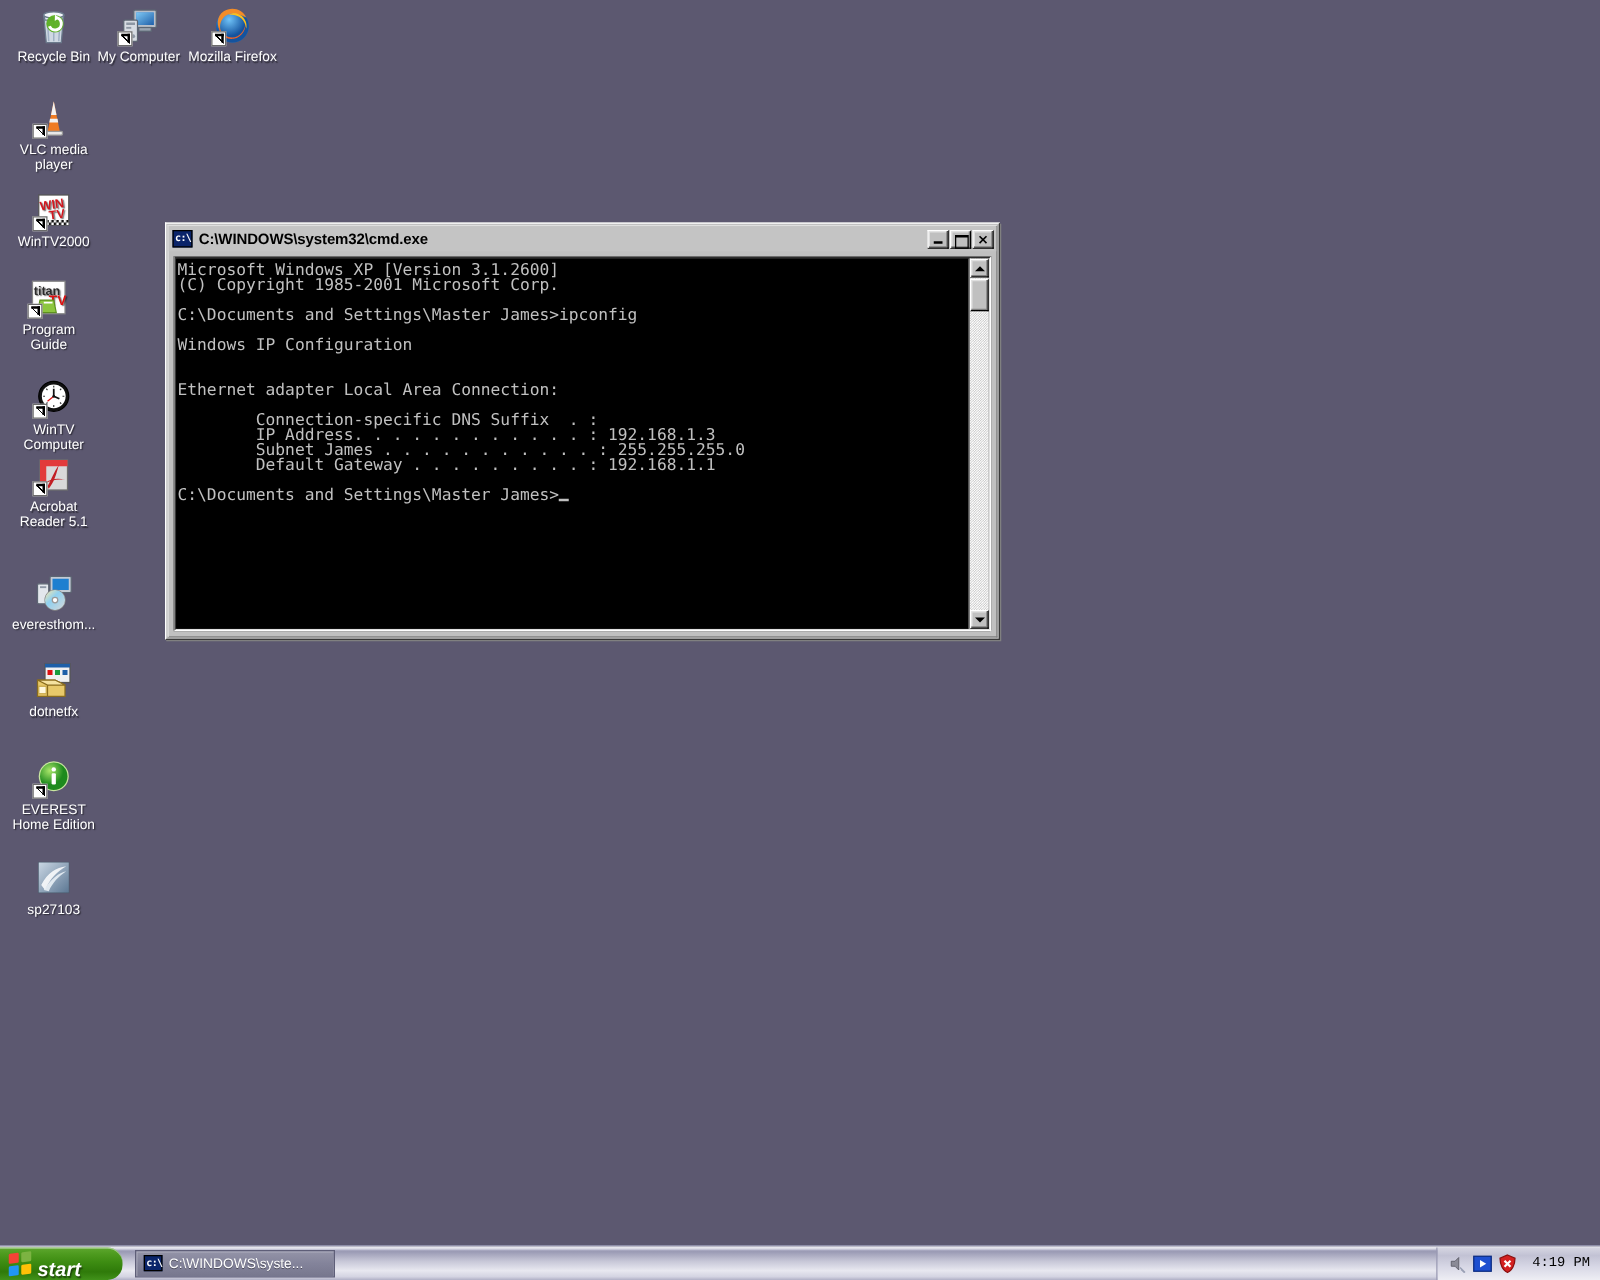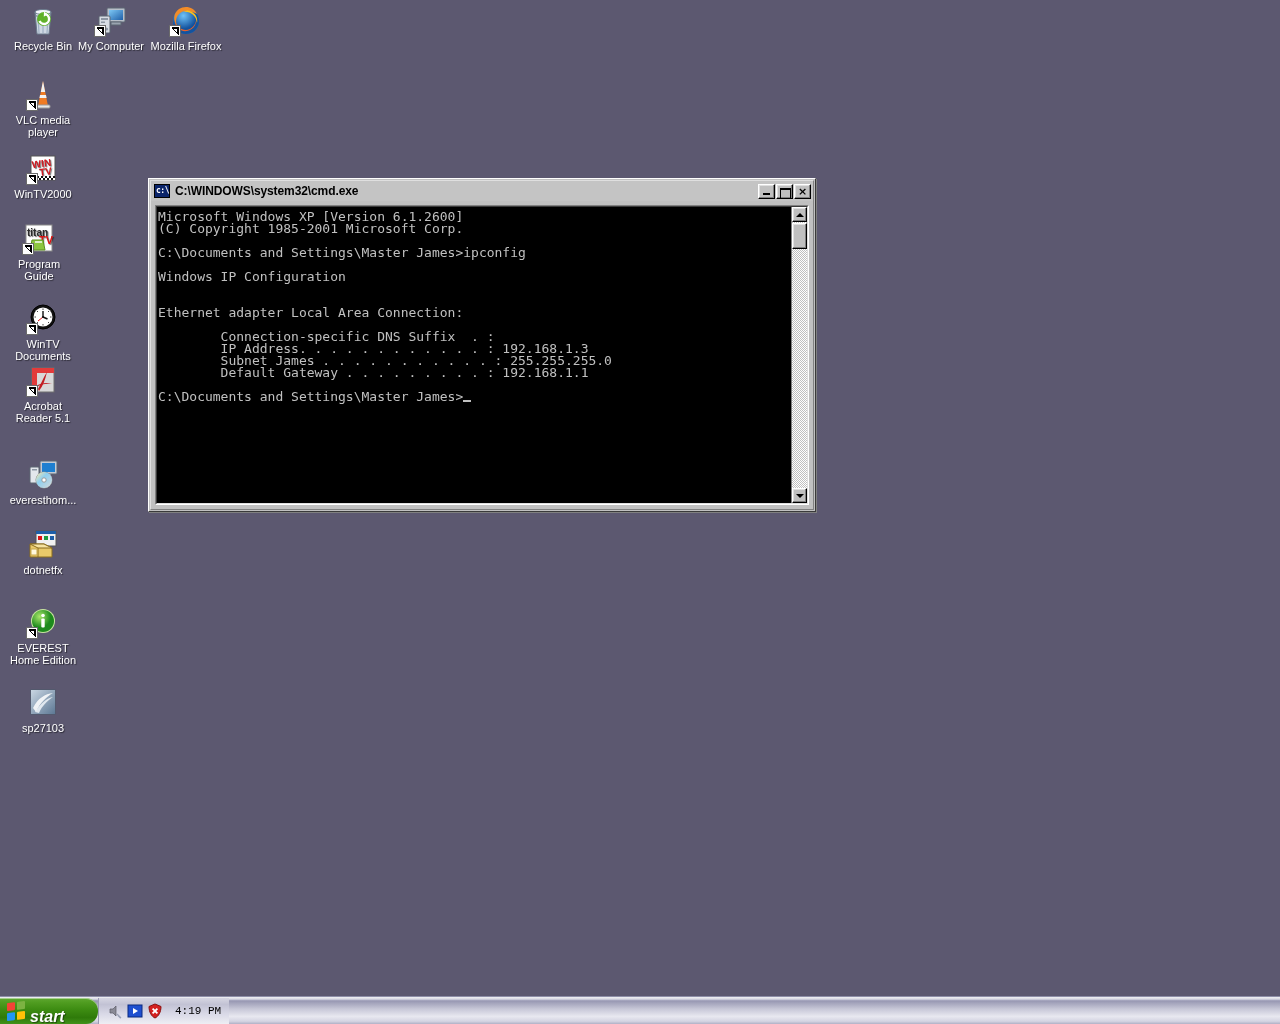--- a/index.html
+++ b/index.html
@@ -67,21 +67,21 @@
     border-top: 2px solid #000;
     border-right: 2px solid #000;
   }
 
   
   .ico-svg { width: 32px; height: 32px; display: block; }
 
   
   #cmd-window {
     position: absolute;
-    left: 148px;
+    left: 132px;
     top: 178px;
     width: 668px;
     height: 334px;
     background: #c0c0c0;
     border: 1px solid #ffffff;
     border-right-color: #3a3a3a;
     border-bottom-color: #3a3a3a;
     box-shadow: 1px 1px 0 #808080;
   }
   #cmd-inner {
@@ -503,21 +503,21 @@
           <path d="M22 9 L21 10"></path>
             <path d="M10 21 L11 20"></path>
         </g>
         <path d="M16 15 L16 9" stroke="#111" stroke-width="1.4"></path>
         <path d="M16 15 L20.5 17" stroke="#111" stroke-width="1.4"></path>
         <path d="M16 15 L11 19" stroke="#d11" stroke-width="1"></path>
         <circle cx="16" cy="15" r="1.1" fill="#111"></circle>
       </svg>
       <span class="shortcut"></span>
     </span>
-    <span class="label">WinTV Documents</span>
+    <span class="label">WinTV Computer</span>
   </div>
 
   <div class="desk-icon" style="left:6px;top:364px">
     <span class="glyph">
       <svg class="ico-svg" viewBox="0 0 32 32">
         <rect x="5" y="4" width="22" height="24" fill="#d9d9d9" stroke="#6e6e6e"></rect>
         <rect x="5" y="4" width="22" height="5" fill="#e23b3b"></rect>
         <rect x="5" y="4" width="5" height="24" fill="#e23b3b"></rect>
         <path d="M11 25 C14 20 16 14 20 8 C18 16 16 22 12 27 Z" fill="#c21f24"></path>
         <path d="M9 22 C14 19 20 18 25 20 C20 19 14 20 9 23 Z" fill="#c21f24"></path>
@@ -613,21 +613,21 @@
       <span id="title-text">C:\WINDOWS\system32\cmd.exe</span>
       <span class="win-btn min"></span>
       <span class="win-btn max"></span>
       <span class="win-btn close">
           <span>×</span>
         </span>
     </div>
 
     <div id="console-wrap">
       <div id="console-inner">
-        <div id="console-text"><span>Microsoft Windows XP [Version 6.1.2600]</span>
+        <div id="console-text"><span>Microsoft Windows XP [Version 3.1.2600]</span>
 <span>(C) Copyright 1985-2001 Microsoft Corp.</span>
 <span></span>
 <span>C:\Documents and Settings\Master James&gt;ipconfig</span>
 <span></span>
 <span>Windows IP Configuration</span>
 <span></span>
 <span></span>
 <span>Ethernet adapter Local Area Connection:</span>
 <span></span>
 <span>        Connection-specific DNS Suffix  . :</span>
@@ -658,20 +658,26 @@
   <div id="start-button">
     <span id="start-flag">
       <i></i>
         <i></i>
         <i></i>
         <i></i>
     </span>
     <span id="start-label">start</span>
   </div>
 
+  <div id="task-area">
+    <div class="task-button">
+      <span class="tb-icon"></span>
+      <span class="tb-label">C:\WINDOWS\syste...</span>
+    </div>
+  </div>
 
   <div id="tray">
     <span class="tray-icon">
       <svg width="16" height="16" viewBox="0 0 16 16">
         <path d="M3 6 L6 6 L9 3 L9 13 L6 10 L3 10 Z" fill="#8a8a96" stroke="#5a5a66" stroke-width="0.7"></path>
         <path d="M10 11 L14 15 M11 12.5 L13.5 15" stroke="#9aa0b5" stroke-width="1.2"></path>
       </svg>
     </span>
     <span class="tray-icon">
       <svg width="16" height="16" viewBox="0 0 16 16">

